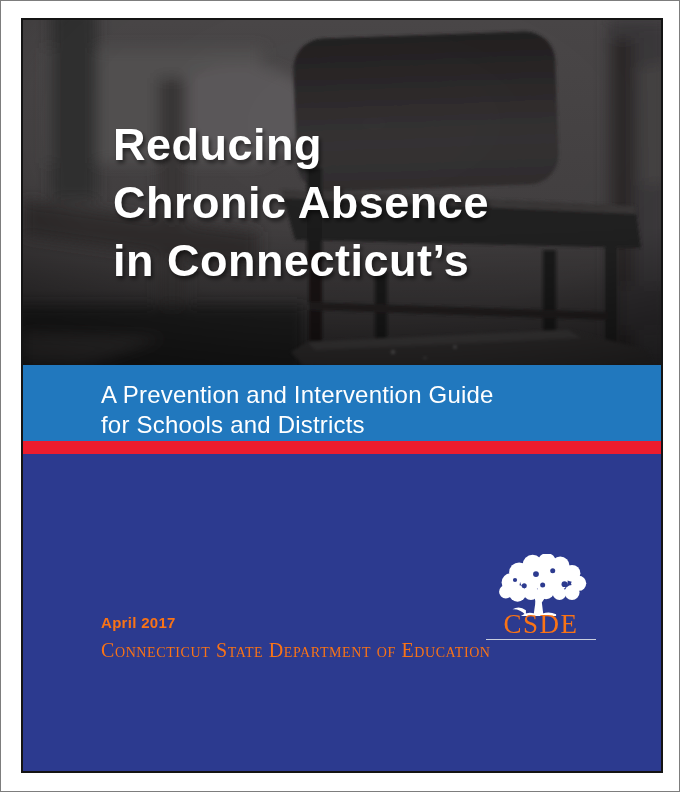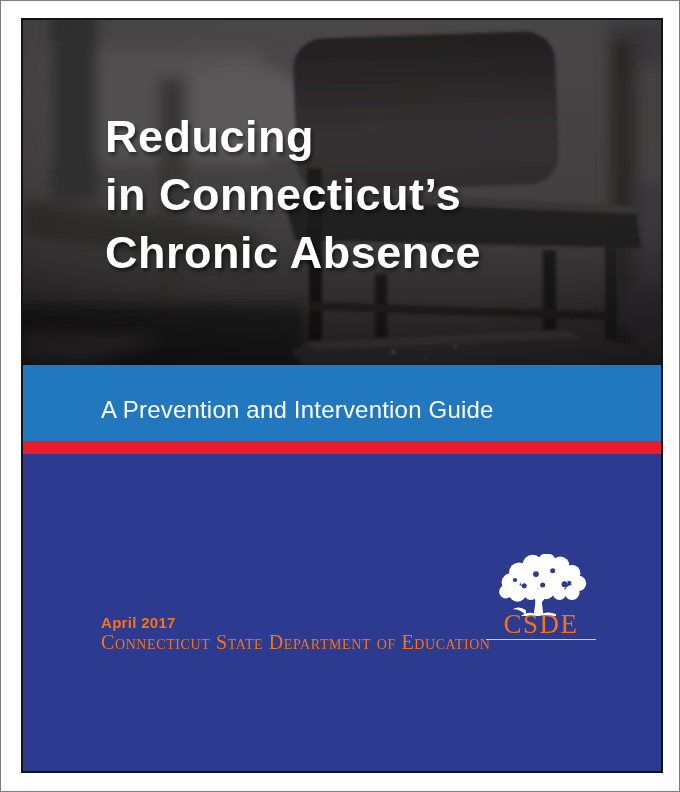--- a/index.html
+++ b/index.html
@@ -22,21 +22,21 @@
   }
   
   .photo{
     position:relative;
     height:345px;flex:0 0 345px;
     background:#434041;
     overflow:hidden;
   }
   .photo-svg{position:absolute;left:0;top:0;width:100%;height:100%;}
   .title{
-    position:absolute;left:78px;top:84px;margin:4px;
+    position:absolute;left:78px;top:84px;margin:12px;
     color:#ffffff;
     font-size:45px;line-height:58px;font-weight:700;
     letter-spacing:0.5px;
     text-shadow:2px 3px 4px rgba(0,0,0,0.55);
   }
   .title span{display:block;}
   
   .band{
     height:76px;flex:0 0 76px;
     background:#2178be;
@@ -56,21 +56,21 @@
     flex:1 1 auto;
     background:#2c3a8f;
     position:relative;
     color:#f97316;
   }
   .pub-date{
     position:absolute;left:78px;top:160px;
     font-size:15px;font-weight:700;letter-spacing:0.3px;
   }
   .dept{
-    position:absolute;left:78px;top:177px;
+    position:absolute;left:78px;top:185px;
     font-family:"Liberation Serif", serif;
     font-variant:small-caps;
     font-size:20px;letter-spacing:0.6px;
   }
   .logo{
     position:absolute;left:451px;top:100px;width:134px;
     text-align:center;
     font-family:"Liberation Serif", serif;
   }
   .logo-tree{display:block;margin:0 auto;width:108px;height:62px;}
@@ -153,28 +153,29 @@
           <circle cx="432" cy="327" r="1.2" fill="#8a8788"></circle>
           <circle cx="402" cy="338" r="1" fill="#7a7778"></circle>
         </g>
 
         <rect x="0" y="0" width="638" height="345" fill="url(#vig)"></rect>
         <rect x="0" y="0" width="638" height="345" fill="url(#fade)"></rect>
       </svg>
 
       <h1 class="title">
         <span>Reducing</span>
+        <span>Chronic Absence</span>
         <span>in Connecticut’s</span>
-        <span>Chronic Absence</span>
       </h1>
     </div>
 
     <div class="band">
       <p class="subtitle">
         <span>A Prevention and Intervention Guide</span>
+        <span>for Schools and Districts</span>
       </p>
     </div>
 
     <div class="stripe"></div>
 
     <div class="footer">
       <div class="pub-date">April 2017</div>
       <div class="dept">Connecticut State Department of Education</div>
 
       <div class="logo">

